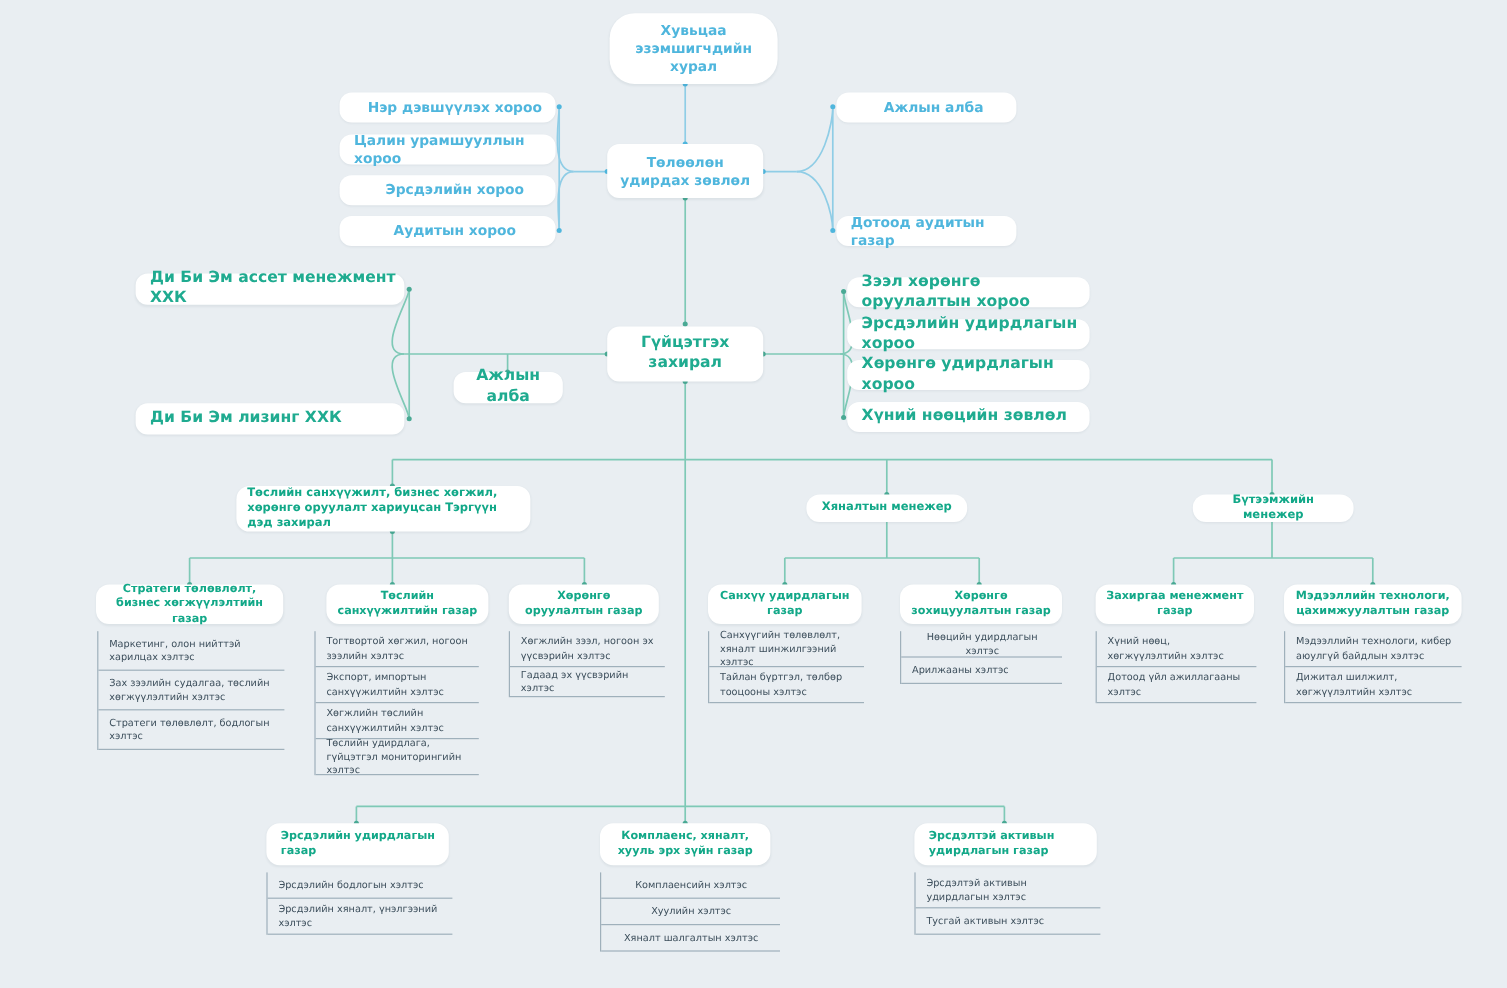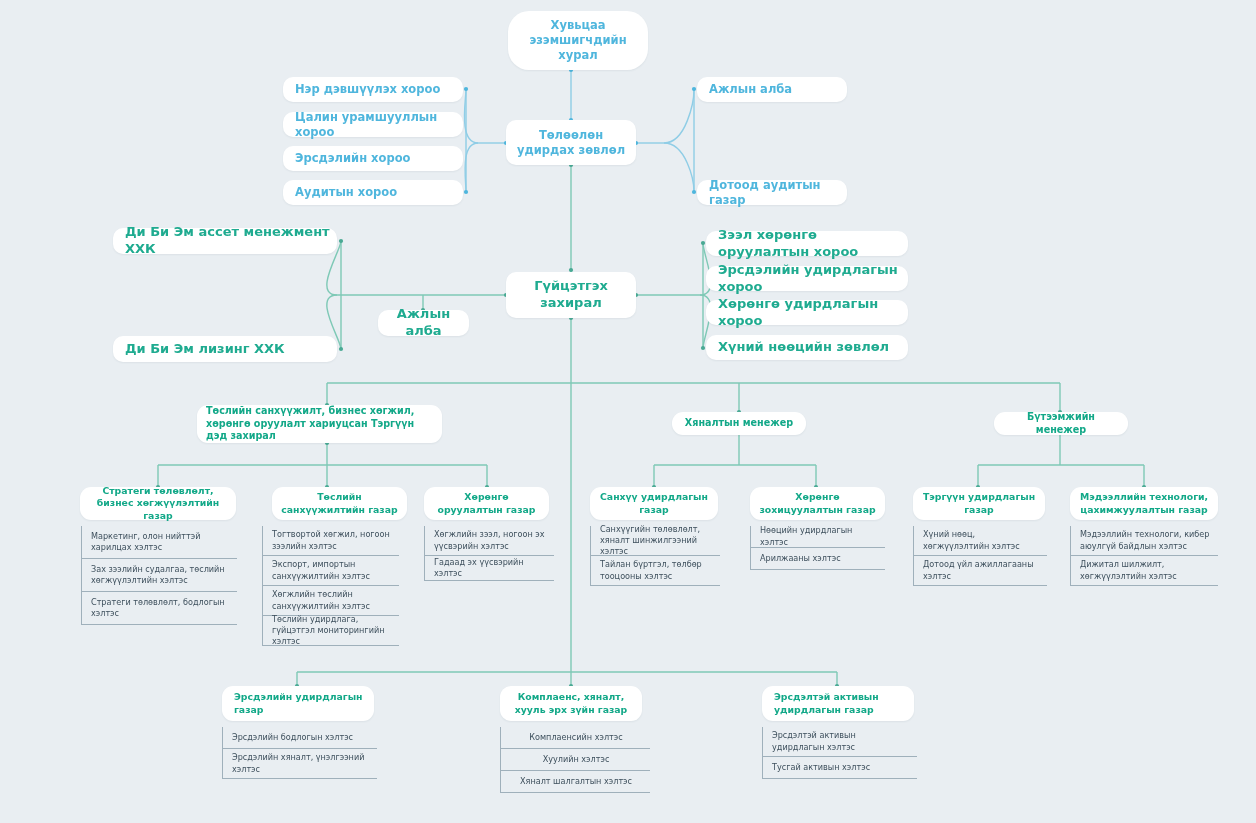--- a/index.html
+++ b/index.html
@@ -21,21 +21,21 @@
     display:flex;
     align-items:center;
     justify-content:center;
     text-align:center;
     box-shadow:0 1px 2px rgba(40,70,90,.07);
   }
   .node span{display:block;line-height:1.28;}
 
   
   .blue{color:#4fb6dd;font-weight:700;font-size:11.5px;}
-  .blue.pill{justify-content:flex-start;text-align:left;padding-left:12px;font-weight:600;}
+  .blue.pill{justify-content:center;text-align:left;padding-left:12px;font-weight:600;}
 
   
   .teal{color:#1fab90;font-weight:700;font-size:13px;}
   .teal.pill{justify-content:flex-start;text-align:left;padding-left:12px;}
 
   
   .dept-head{
     position:absolute;background:#ffffff;border-radius:11px;
     color:#12a888;font-weight:700;font-size:9.3px;line-height:1.32;
     display:flex;align-items:center;justify-content:center;text-align:center;
@@ -267,27 +267,27 @@
     <span>Санхүү удирдлагын газар</span>
   </div>
   <div class="sublist" style="left:590px;top:526px;width:130px;">
     <div class="subitem" style="height:30px;">Санхүүгийн төлөвлөлт, хяналт шинжилгээний хэлтэс</div>
     <div class="subitem" style="height:30px;">Тайлан бүртгэл, төлбөр тооцооны хэлтэс</div>
   </div>
 
   <div class="dept-head" style="left:750px;top:487px;width:135px;height:33px;">
     <span>Хөрөнгө зохицуулалтын газар</span>
   </div>
-  <div class="sublist" style="left:750px;top:526px;width:135px;">
+  <div class="sublist" style="left:750px;top:526px;width:135px;text-align:center;">
     <div class="subitem" style="height:22px;">Нөөцийн удирдлагын хэлтэс</div>
     <div class="subitem" style="height:22px;">Арилжааны хэлтэс</div>
   </div>
 
   <div class="dept-head" style="left:913px;top:487px;width:132px;height:33px;">
-    <span>Тэргүүн удирдлагын газар</span>
+    <span>Захиргаа менежмент газар</span>
   </div>
   <div class="sublist" style="left:913px;top:526px;width:134px;">
     <div class="subitem" style="height:30px;">Хүний нөөц, хөгжүүлэлтийн хэлтэс</div>
     <div class="subitem" style="height:30px;">Дотоод үйл ажиллагааны хэлтэс</div>
   </div>
 
   <div class="dept-head" style="left:1070px;top:487px;width:148px;height:33px;">
     <span>Мэдээллийн технологи, цахимжуулалтын газар</span>
   </div>
   <div class="sublist" style="left:1070px;top:526px;width:148px;">

